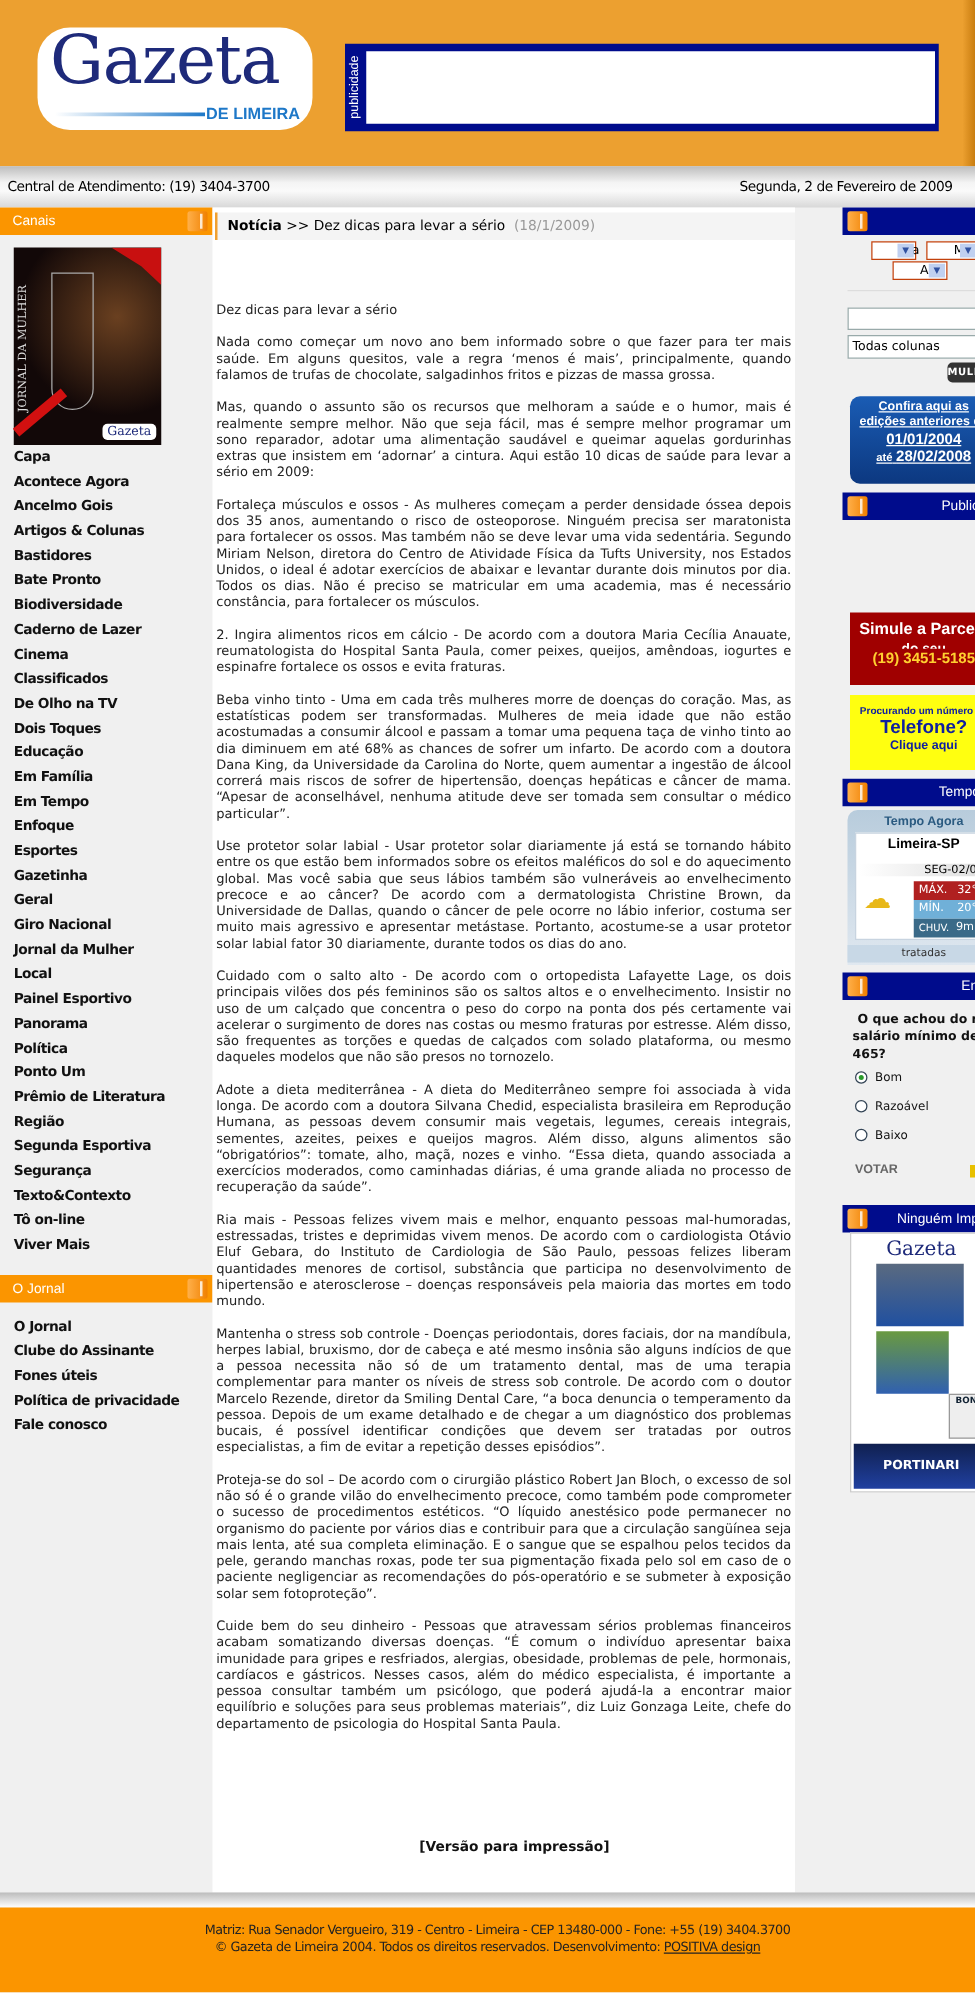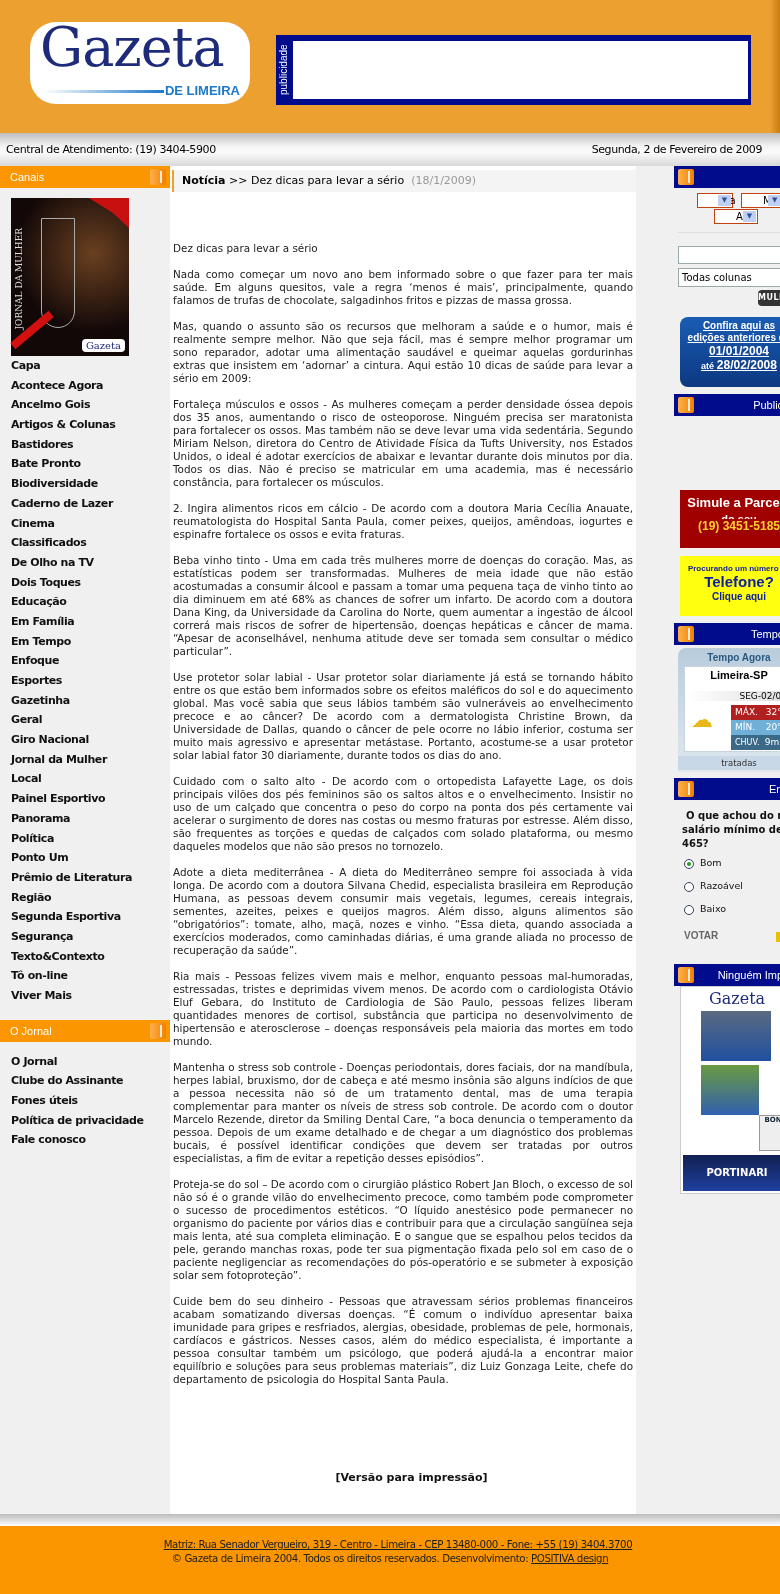--- a/index.html
+++ b/index.html
@@ -53,41 +53,41 @@
   .ad { position: absolute; left: 8px; width: 118px; text-align: center; font-family: "Liberation Sans", sans-serif; font-weight: bold; }
   .weather { position: absolute; left: 6px; top: 482px; width: 122px; height: 124px; background: linear-gradient(#b8ccdc, #e0e8f0); border-radius: 8px 8px 0 0; }
   .poll-q { position: absolute; left: 10px; width: 126px; font-weight: bold; font-size: 10px; line-height: 14px; color: #111; }
   .radio { position: absolute; left: 12px; font-size: 9.5px; color: #111; }
   .radio .c { display: inline-block; width: 10px; height: 10px; border: 1px solid #345; border-radius: 50%; vertical-align: middle; margin-right: 6px; background: #fff; position: relative; }
   .radio .c.on:after { content: ""; position: absolute; left: 2px; top: 2px; width: 4px; height: 4px; border-radius: 50%; background: #2a9a2a; }
   .paper { position: absolute; left: 8px; top: 820px; width: 114px; height: 208px; background: #fff; border: 1px solid #ccc; }
 
   .footer-shadow { position: absolute; left: 0; top: 1514px; width: 780px; height: 12px; background: linear-gradient(#bcbcbc, #fff); }
   .footer { position: absolute; left: 0; top: 1526px; width: 780px; height: 68px; background: #fb9500; text-align: center; font-family: "DejaVu Sans", sans-serif; font-size: 10.2px; color: #222; letter-spacing: -0.4px; }
-  .footer .a { position: absolute; left: 16px; right: 0; top: 13px; text-decoration: underline; }
+  .footer .a { position: absolute; left: 16px; right: 0; top: 13px; }
   .footer .b { position: absolute; left: 0; right: 0; top: 27px; }
   .footer u { text-decoration: underline; }
 </style>
 </head>
 <body>
 
 <div class="header">
   <div class="logo-wrap">
     <div class="logo-text"><span>Gazeta</span></div>
     <div class="logo-line"></div>
     <div class="logo-sub">DE LIMEIRA</div>
   </div>
   <div class="pub-banner">
     <div class="pub-label">publicidade</div>
     <div class="pub-inner"></div>
   </div>
 </div>
 
 <div class="infobar">
-  <span class="l">Central de Atendimento: (19) 3404-5900</span>
+  <span class="l">Central de Atendimento: (19) 3404-3700</span>
   <span class="r">Segunda, 2 de Fevereiro de 2009</span>
 </div>
 
 <div class="left">
   <div class="panel-head">
     <span>Canais</span>
     <span class="ico"></span>
   </div>
   <div class="cover">
     <div class="bow"></div>

